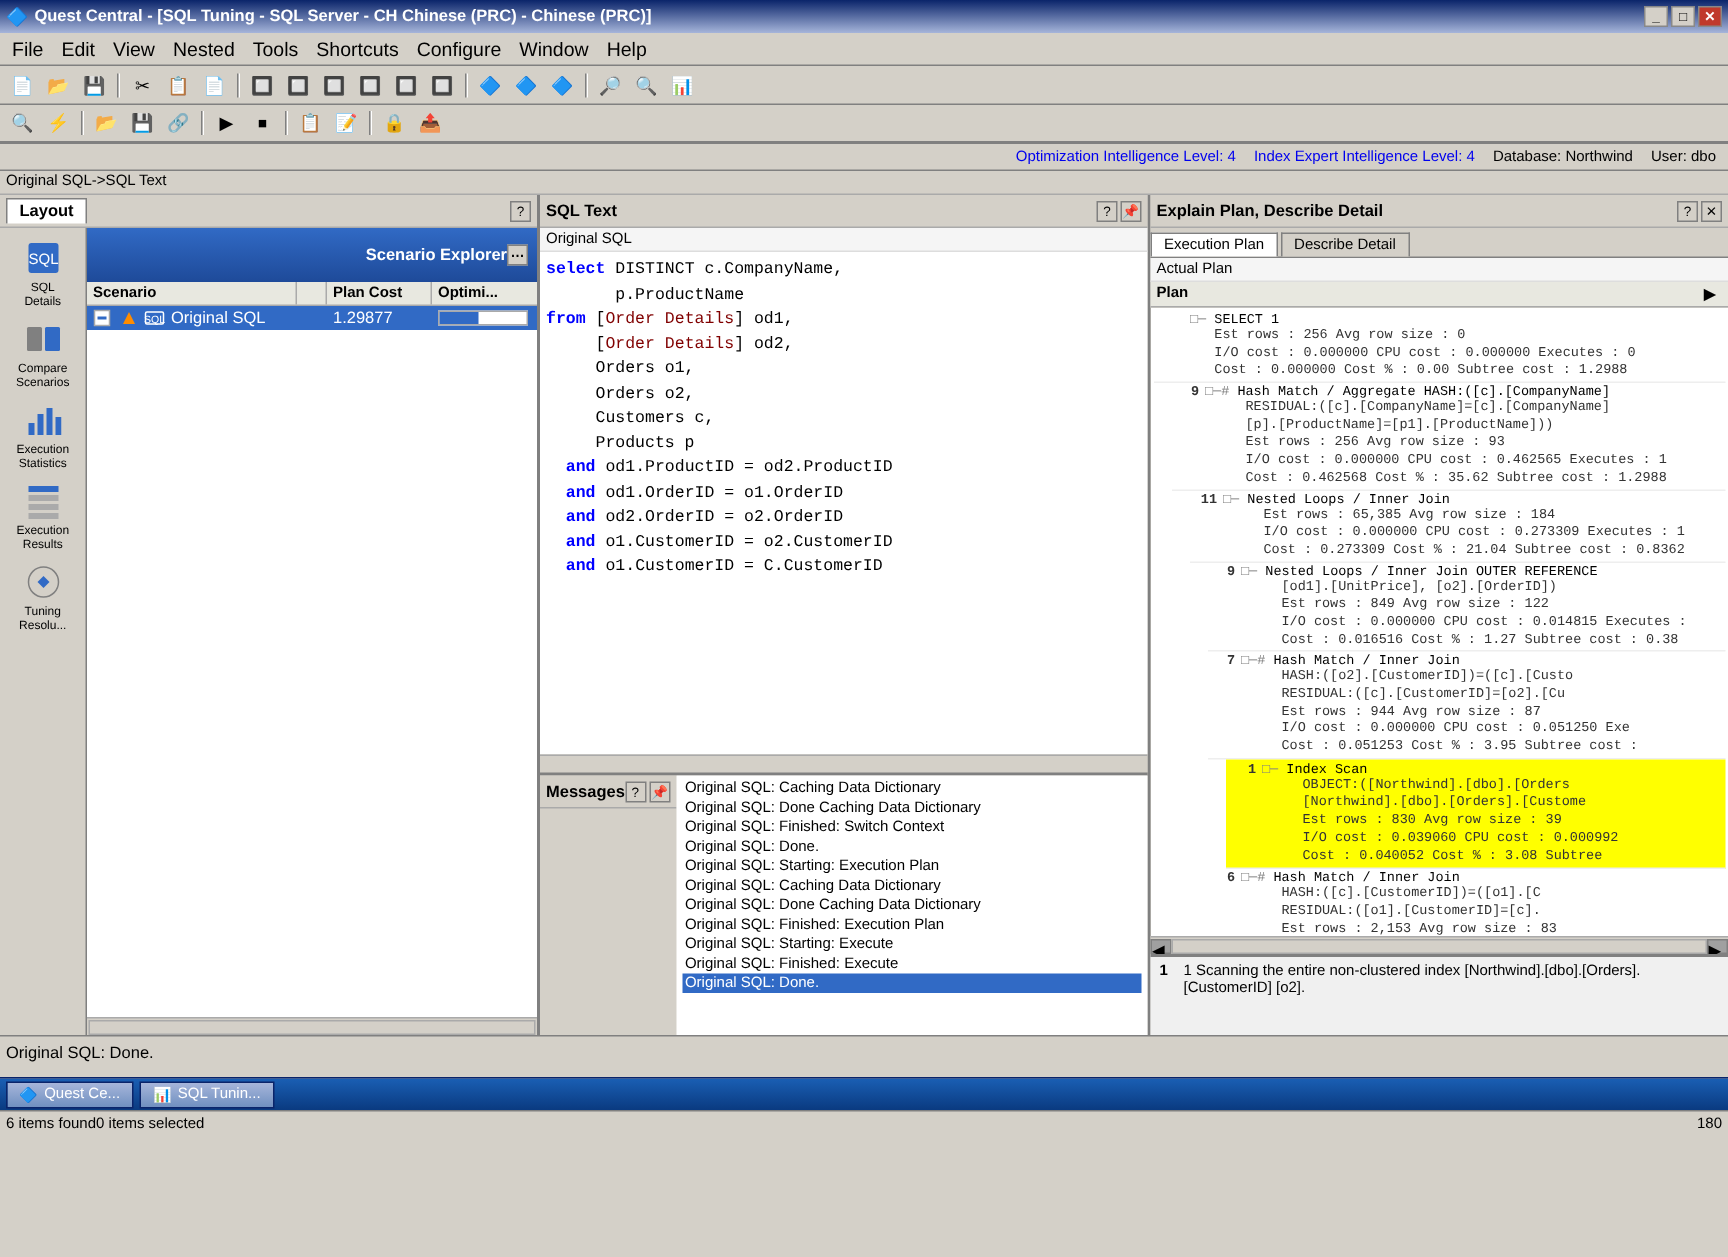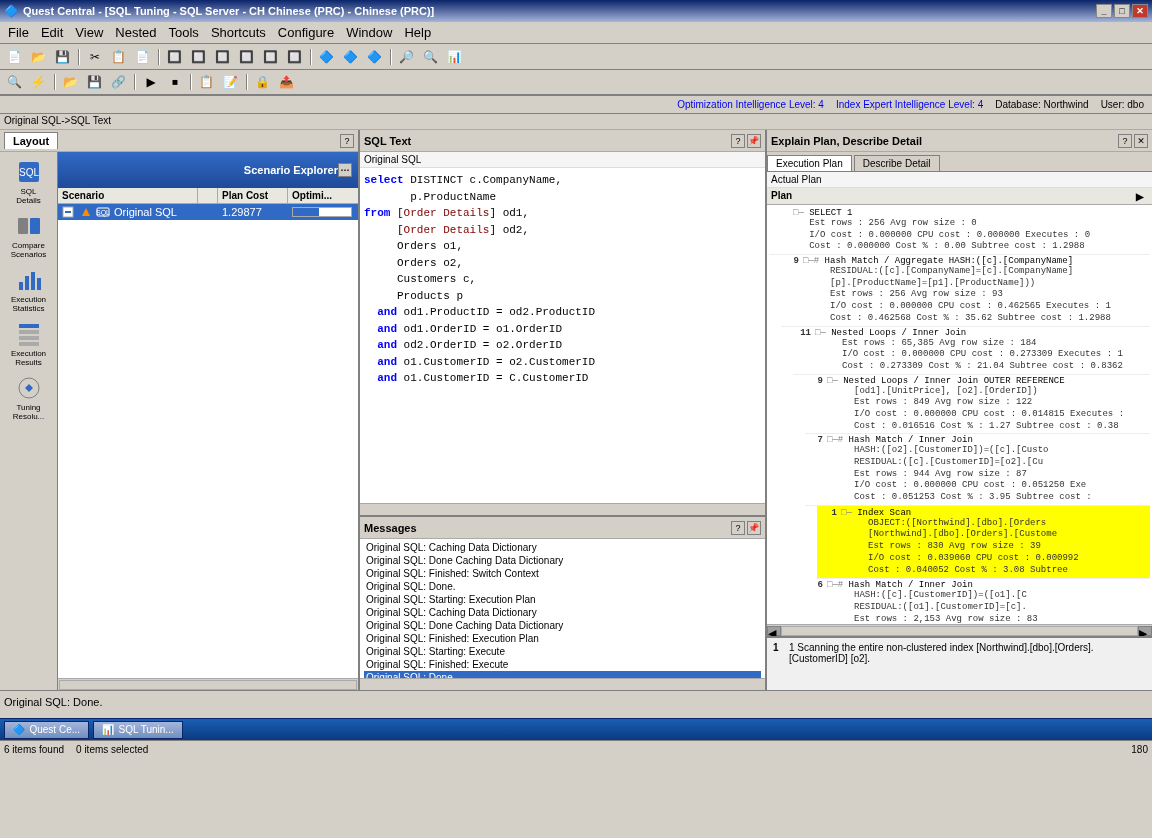--- a/index.html
+++ b/index.html
@@ -570,21 +570,21 @@
       <div>&nbsp;&nbsp;&nbsp;&nbsp; Products p</div>
       <div>&nbsp;&nbsp;<span class="sql-keyword">and</span> od1.ProductID = od2.ProductID</div>
       <div>&nbsp;&nbsp;<span class="sql-keyword">and</span> od1.OrderID = o1.OrderID</div>
       <div>&nbsp;&nbsp;<span class="sql-keyword">and</span> od2.OrderID = o2.OrderID</div>
       <div>&nbsp;&nbsp;<span class="sql-keyword">and</span> o1.CustomerID = o2.CustomerID</div>
       <div>&nbsp;&nbsp;<span class="sql-keyword">and</span> o1.CustomerID = C.CustomerID</div>
     </div>
 
     <div style="height:12px; background:#d4d0c8; border-top:1px solid #aaa;"></div>
 
-    <div id="messages-panel" style="height:175px; display:flex; flex-direction:column; border-top:2px solid #808080;">
+    <div id="messages-panel" style="height:175px; display:flex; flex-direction:row; border-top:2px solid #808080;">
       <div style="height:22px; background:#d4d0c8; display:flex; align-items:center; justify-content:space-between; padding:0 4px; border-bottom:1px solid #aaa;">
         <span style="font-size:11px; font-weight:bold;">Messages</span>
         <div style="display:flex; align-items:center; gap:2px;">
           <div class="qmark">?</div>
           <div class="qmark">📌</div>
         </div>
       </div>
       <div id="messages-content" style="flex:1; background:white; overflow-y:auto; font-size:10px; padding:2px 4px;">
         <div style="padding:1px 2px;">Original SQL: Caching Data Dictionary</div>
         <div style="padding:1px 2px;">Original SQL: Done Caching Data Dictionary</div>
@@ -724,18 +724,18 @@
     <span style="font-size:10px;">🔷</span>
     <span>Quest Ce...</span>
   </div>
   <div class="taskbar-item">
     <span style="font-size:10px;">📊</span>
     <span>SQL Tunin...</span>
   </div>
 </div>
 
 <div id="final-status">
-  <div style="display:flex; gap:12px;">
+  <div style="display:flex; ">
     <span>6 items found</span>
     <span>0 items selected</span>
   </div>
   <span>180</span>
 </div>
 
 </body></html>

